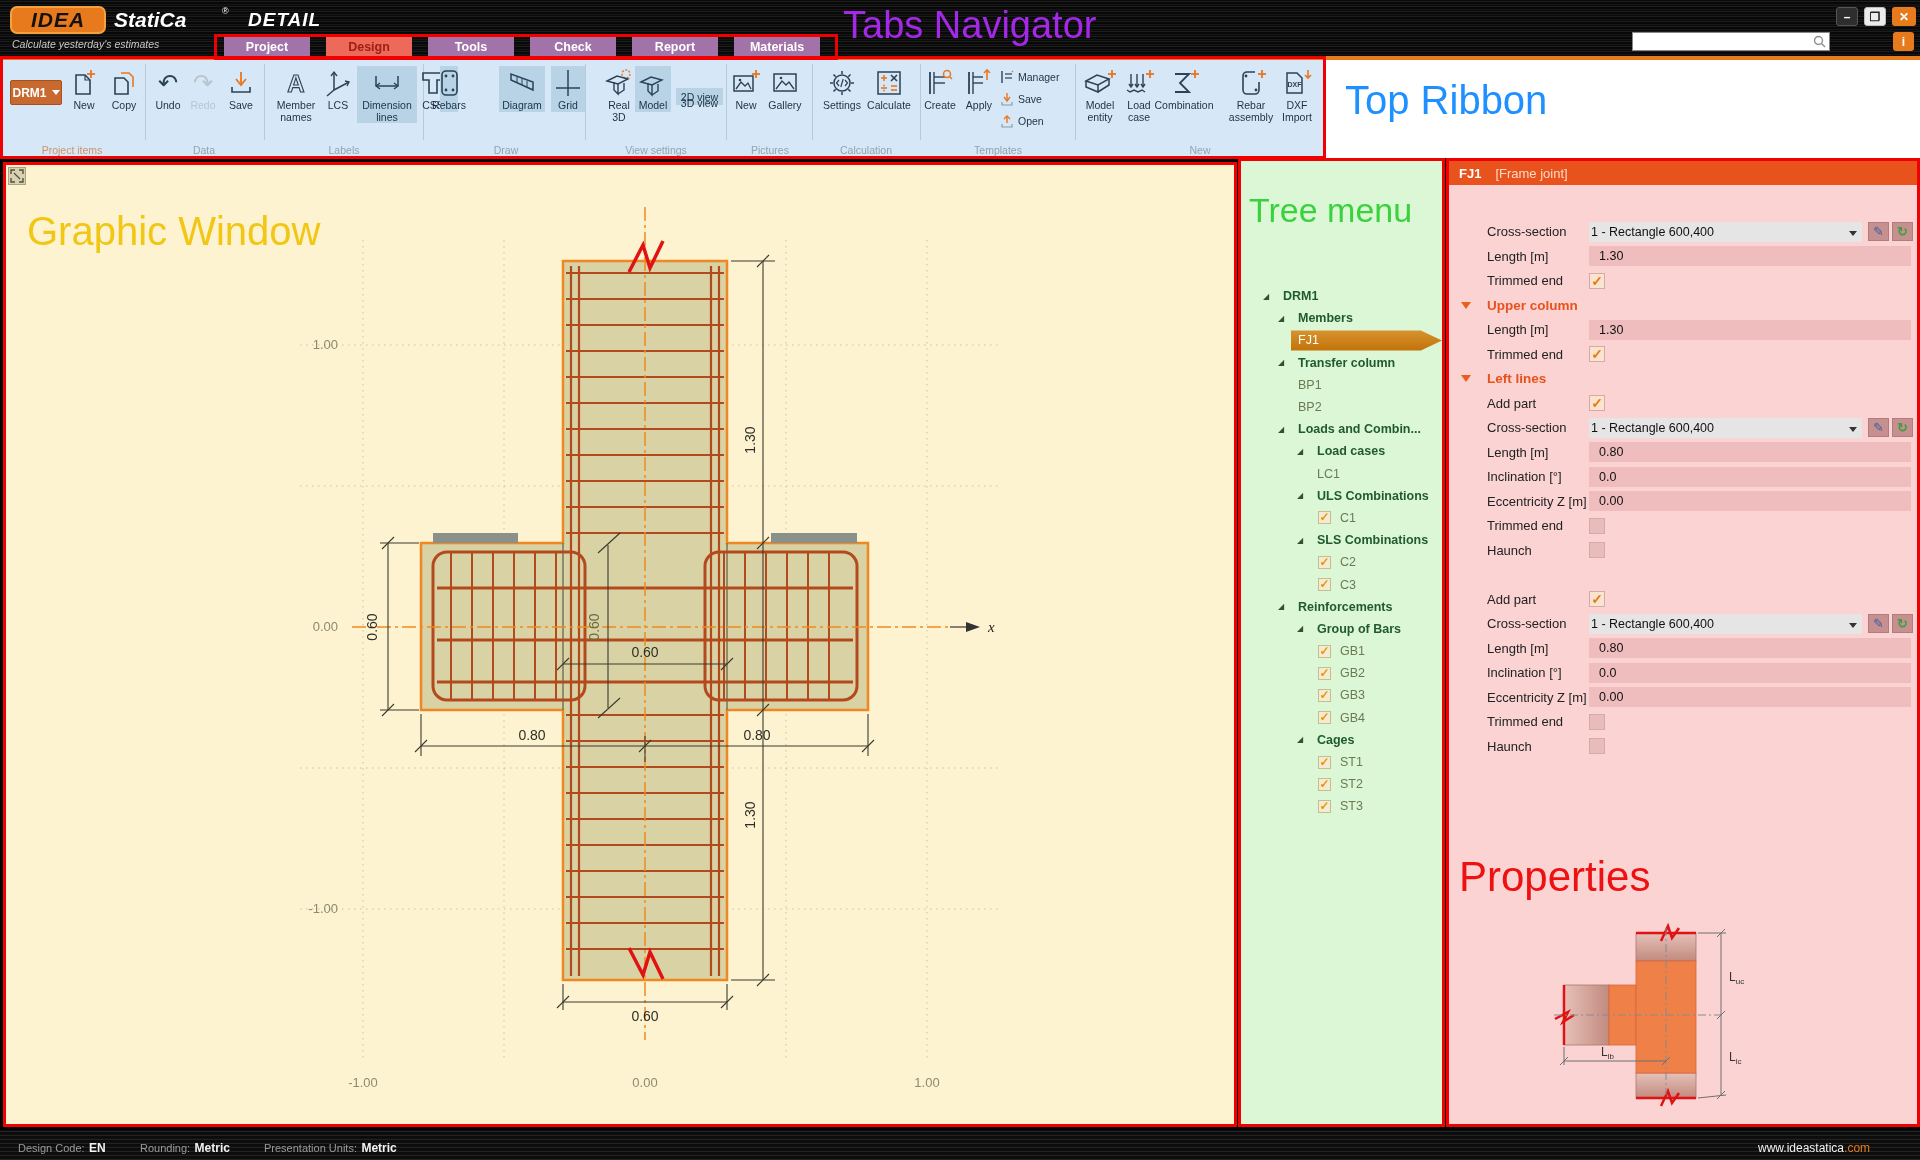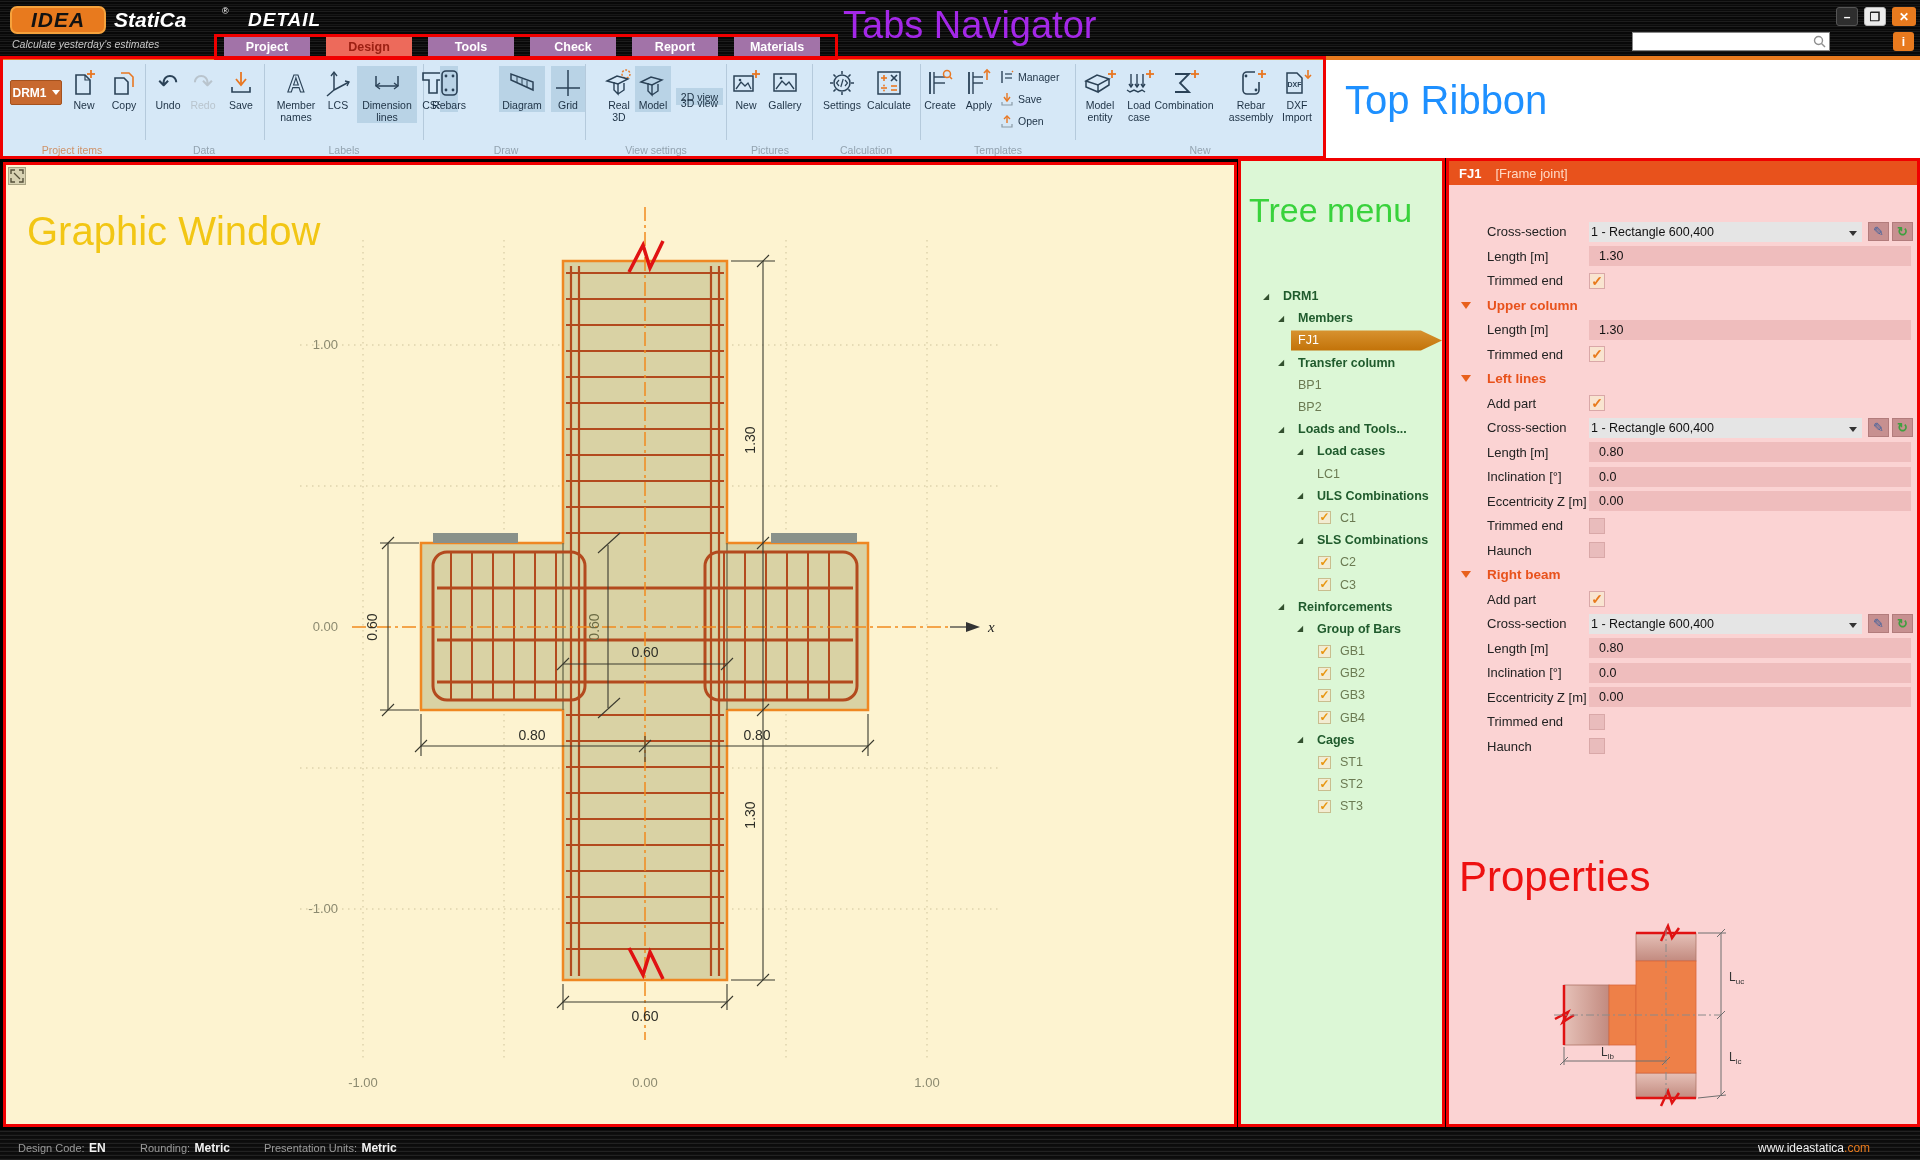--- a/index.html
+++ b/index.html
@@ -624,21 +624,21 @@
         <span class="tlabel" style="left:57px">Transfer column</span>
       </div>
     <div class="t-row">
         <span class="tlabel" style="left:57px">BP1</span>
       </div>
     <div class="t-row">
         <span class="tlabel" style="left:57px">BP2</span>
       </div>
     <div class="t-row hdr">
         <span class="exp" style="left:37px">◢</span>
-        <span class="tlabel" style="left:57px">Loads and Tools...</span>
+        <span class="tlabel" style="left:57px">Loads and Combin...</span>
       </div>
     <div class="t-row hdr">
         <span class="exp" style="left:56px">◢</span>
         <span class="tlabel" style="left:76px">Load cases</span>
       </div>
     <div class="t-row">
         <span class="tlabel" style="left:76px">LC1</span>
       </div>
     <div class="t-row hdr">
         <span class="exp" style="left:56px">◢</span>
@@ -773,24 +773,20 @@
     </div>
   <div class="prow" style="top:352.5px;">
       <span class="plabel">Trimmed end</span>
       <span class="pcheck"></span>
     </div>
   <div class="prow" style="top:377px;">
       <span class="plabel">Haunch</span>
       <span class="pcheck"></span>
     </div>
 
-  <div class="prow" style="top:401.5px;">
-      <span class="tri"></span>
-      <span class="ptitle">Right beam</span>
-    </div>
   <div class="prow" style="top:426px;">
       <span class="plabel">Add part</span>
       <span class="pcheck on">
         <span class="mark">✓</span>
       </span>
     </div>
   <div class="prow" style="top:450.5px;">
     <span class="plabel">Cross-section</span>
     <span class="pdrop">1 - Rectangle 600,400</span>
       <span style="position:absolute;left:400px;top:11px;width:0;height:0;border-left:4px solid transparent;border-right:4px solid transparent;border-top:5px solid #333;"></span>

